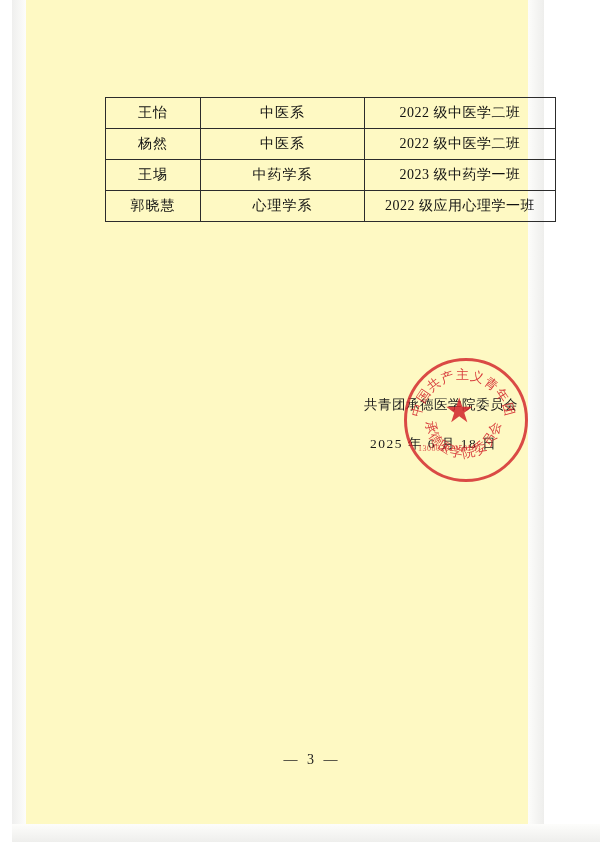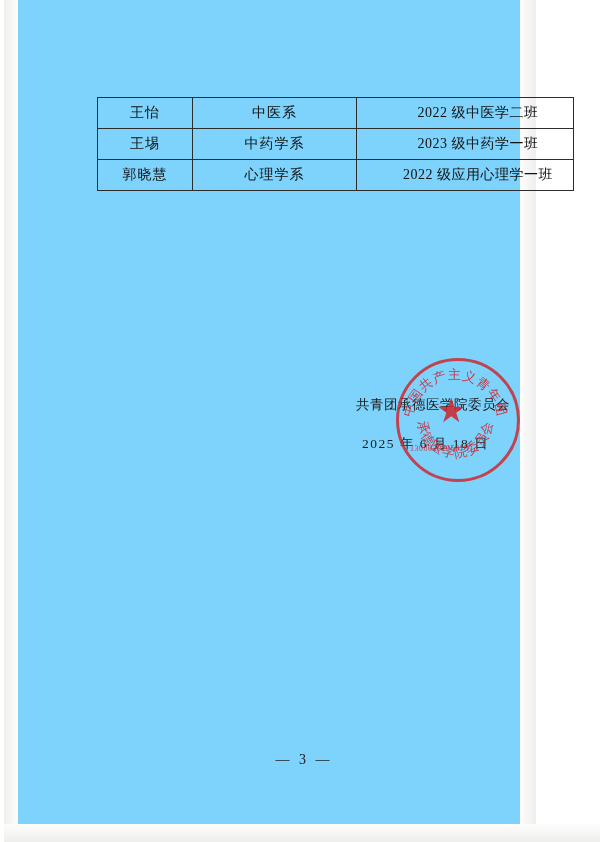--- a/index.html
+++ b/index.html
@@ -9,24 +9,24 @@
   body {
     width: 600px;
     height: 842px;
     background: #ffffff;
     font-family: "Liberation Serif", "DejaVu Serif", serif;
     position: relative;
     overflow: hidden;
   }
   .page {
     position: absolute;
-    left: 4px; top: 0;
+    left: 12px; top: 0;
     width: 532px;
     height: 842px;
-    background: #7dd3fc;
+    background: #fef9c3;
   }
   
   .scan-edge-left {
     position: absolute;
     left: 0; top: 0;
     width: 14px; height: 842px;
     background: linear-gradient(to right, #efefee, #fdfdfb);
   }
   .scan-edge-right {
     position: absolute;
@@ -55,21 +55,21 @@
     text-align: center;
     vertical-align: middle;
     font-size: 14px;
     color: #111;
     font-family: "Liberation Serif", "DejaVu Serif", serif;
     letter-spacing: 1px;
     padding: 0;
   }
   table.roster td.c-name { width: 94px; }
   table.roster td.c-dept { width: 163px; }
-  table.roster td.c-class { width: 190px; letter-spacing: 0.5px; padding-left: 26px; }
+  table.roster td.c-class { width: 190px; letter-spacing: 0.5px; }
 
   .signature {
     position: absolute;
     left: 352px;
     top: 392px;
     width: 200px;
     text-align: left;
     font-size: 13.5px;
     color: #1a1a1a;
     letter-spacing: 0.5px;
@@ -154,20 +154,25 @@
 
 <div class="page">
   <div class="scan-edge-left"></div>
   <div class="scan-edge-right"></div>
   <div class="scan-edge-bottom"></div>
 
   <table class="roster">
     <tbody>
       <tr>
         <td class="c-name">王怡</td>
+        <td class="c-dept">中医系</td>
+        <td class="c-class">2022 级中医学二班</td>
+      </tr>
+      <tr>
+        <td class="c-name">杨然</td>
         <td class="c-dept">中医系</td>
         <td class="c-class">2022 级中医学二班</td>
       </tr>
       <tr>
         <td class="c-name">王埸</td>
         <td class="c-dept">中药学系</td>
         <td class="c-class">2023 级中药学一班</td>
       </tr>
       <tr>
         <td class="c-name">郭晓慧</td>

